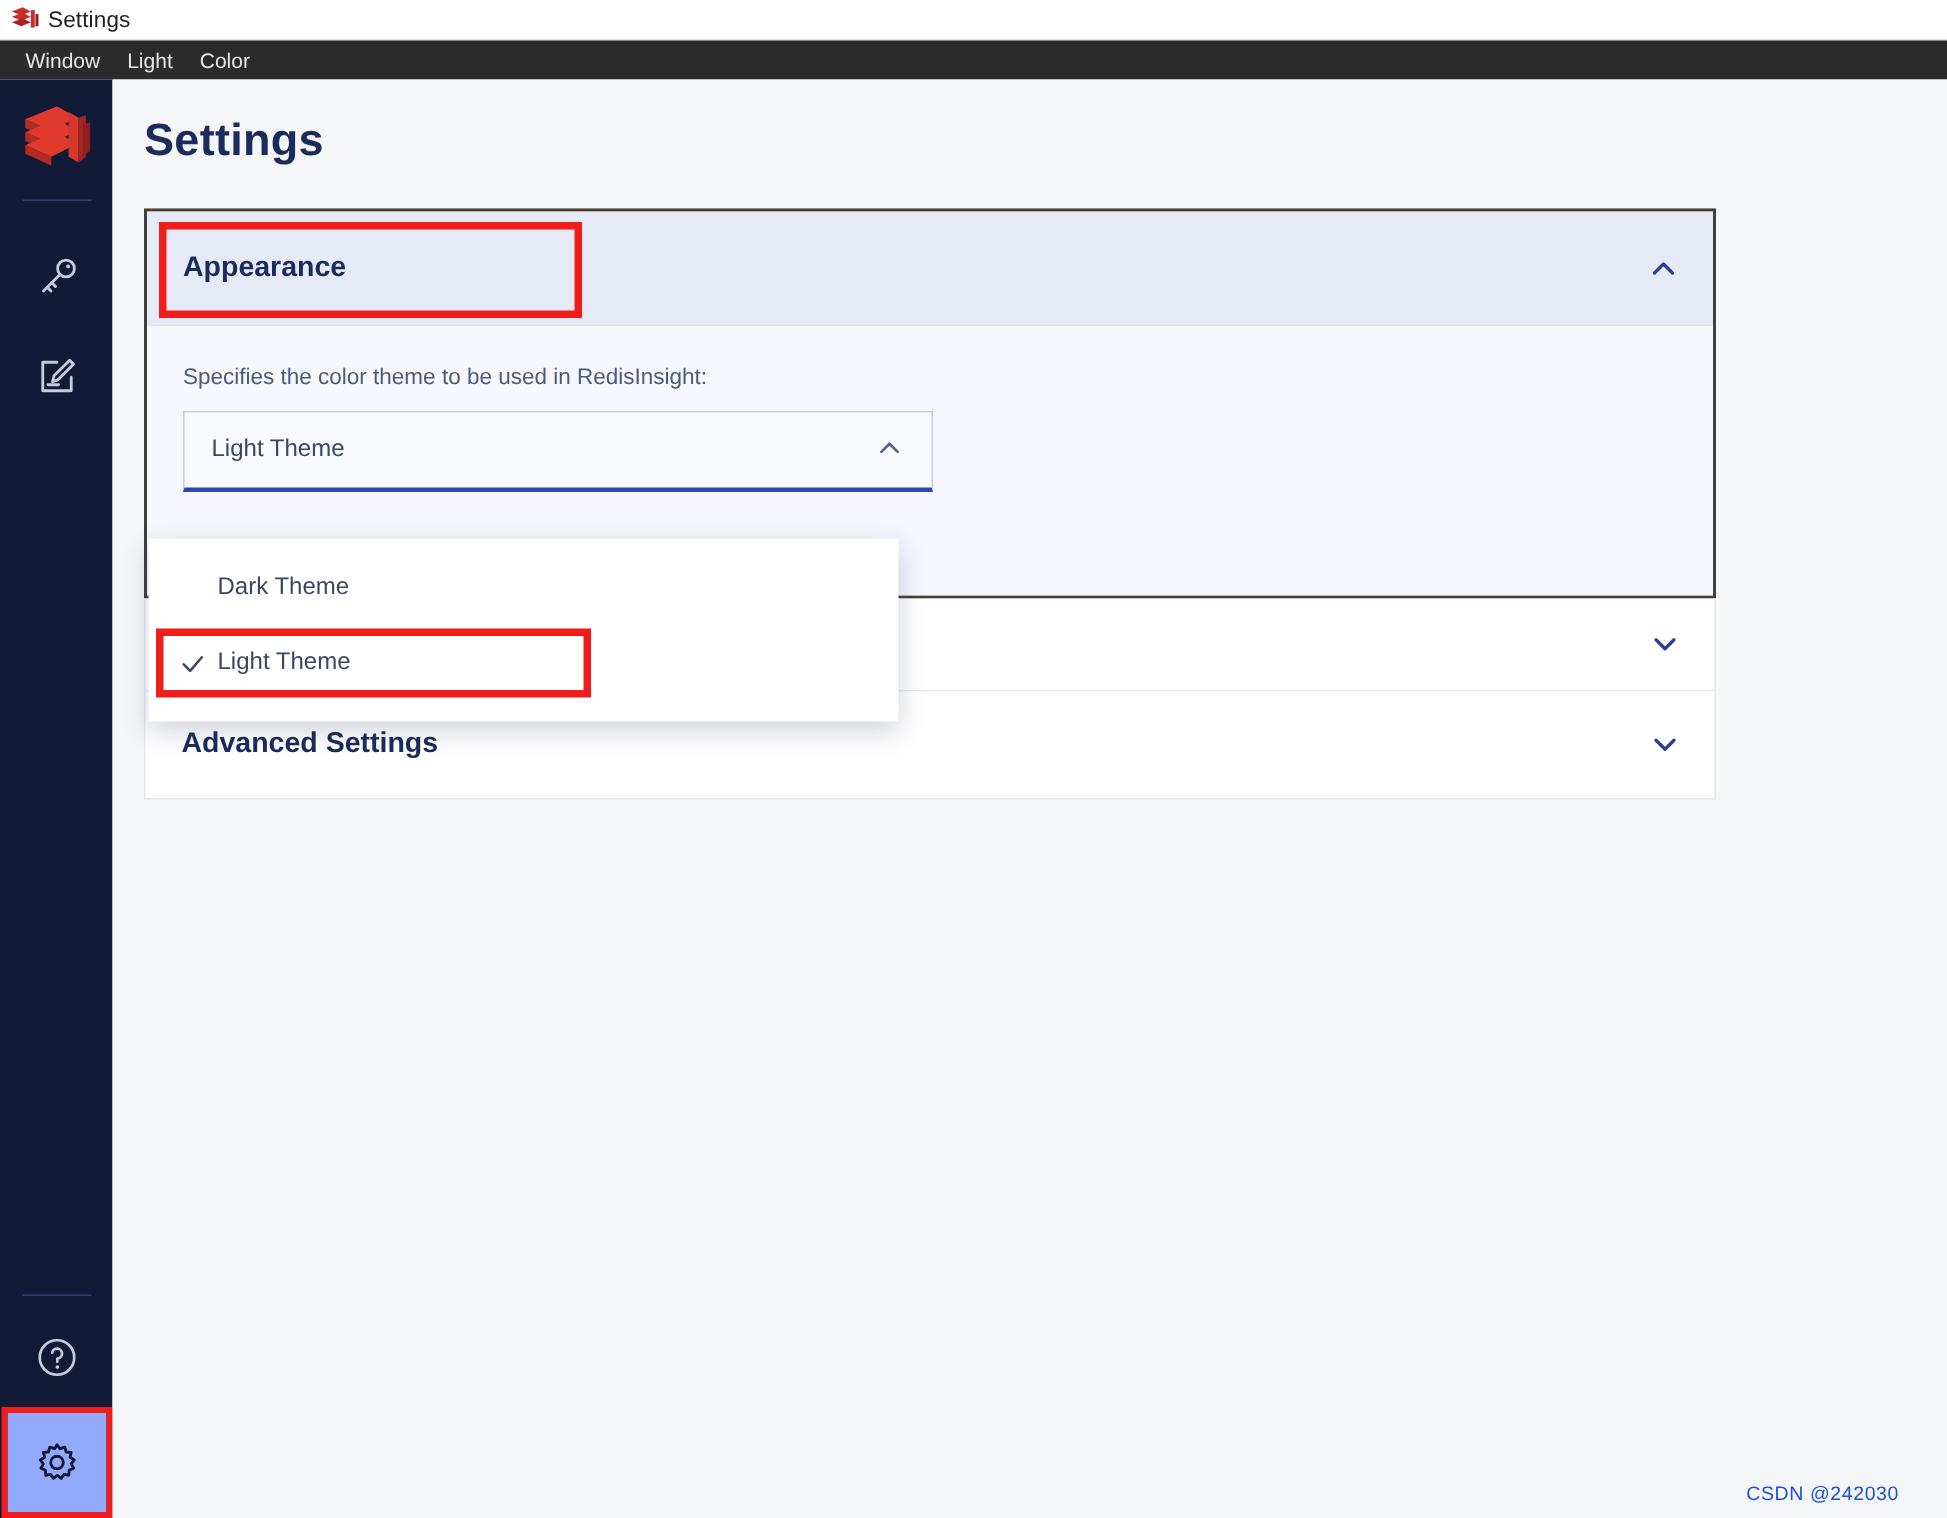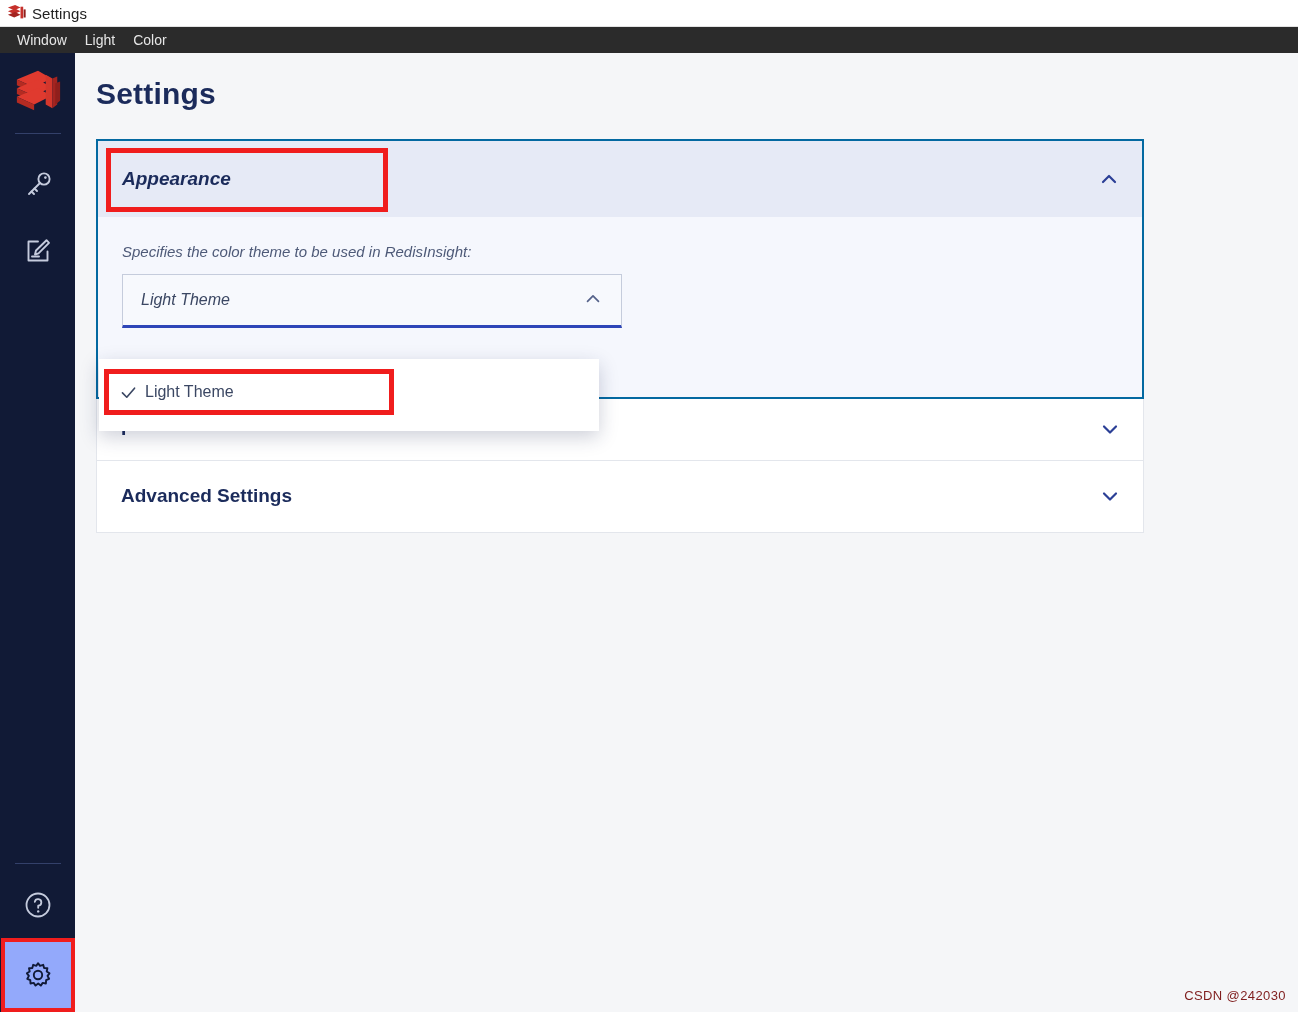--- a/index.html
+++ b/index.html
@@ -83,24 +83,23 @@
   }
 
   .panel-stack {
     position: relative;
     margin: 28px 0 0 21px;
     width: 1048px;
   }
 
   
   .accordion-appearance {
-    border: 2px solid #0369a1;
+    border: 2px solid #404040;
     background: #fdba74;
     position: relative;
-    font-style: italic;
   }
   .appearance-header {
     height: 76px;
     background: #e6eaf6;
     display: flex; align-items: center;
     padding: 0 22px 0 24px;
     position: relative;
   }
   .appearance-title {
     font-size: 19px; font-weight: bold; color: #1b2b5b;
@@ -181,22 +180,22 @@
     position: absolute;
     left: 5px; top: 2px;
     width: 290px; height: 46px;
     border: 5px solid #f01d1d;
     pointer-events: none;
   }
 
   .chev { width: 22px; height: 22px; flex: 0 0 auto; }
 
   .watermark {
-    position: absolute; right: 12px; bottom: 9px;
-    font-size: 13px; color: #7f1d1d;
+    position: absolute; right: 32px; bottom: 9px;
+    font-size: 13px; color: #1d4ed8;
     letter-spacing: .4px;
     margin-top: 28px;
   }
 </style>
 </head>
 <body>
 
 <div class="titlebar">
   <span class="titlebar-icon">
     <svg viewBox="0 0 22 20" width="20" height="18">
@@ -323,20 +322,24 @@
       </div>
       <span class="chev">
         <svg viewBox="0 0 22 22" width="22" height="22" fill="none" stroke="#2b3f96" stroke-width="2.2" stroke-linecap="round" stroke-linejoin="round">
           <path d="M5 8.5 L11 14.5 L17 8.5"></path>
         </svg>
       </span>
     </div>
 
     <div class="dropdown-pop">
       <div class="dropdown-item">
+        <span class="check"></span>
+        <span>Dark Theme</span>
+      </div>
+      <div class="dropdown-item">
         <span class="check">
           <svg viewBox="0 0 22 22" width="19" height="19" fill="none" stroke="#3b4763" stroke-width="1.9" stroke-linecap="round" stroke-linejoin="round">
             <path d="M4 11.5 L9 16.5 L18 6"></path>
           </svg>
         </span>
         <span>Light Theme</span>
         <div class="redbox-light"></div>
       </div>
     </div>
 

